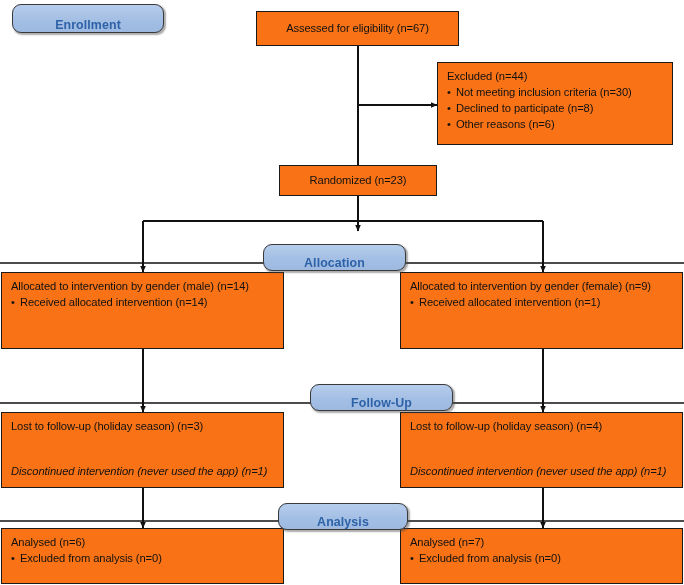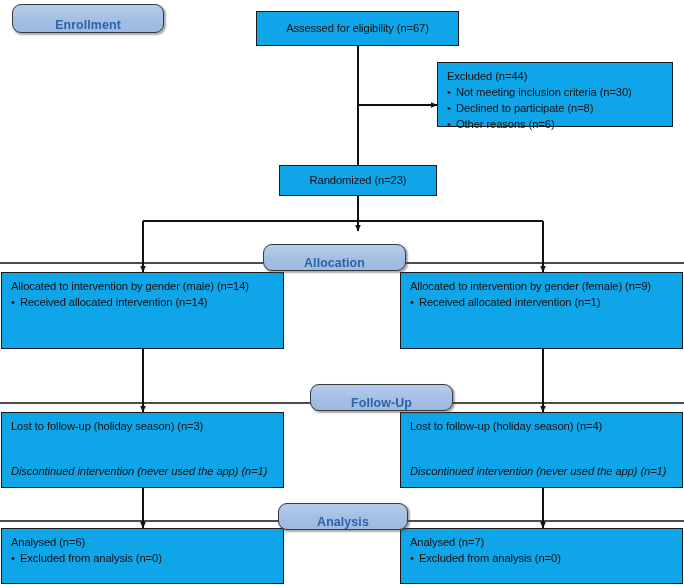--- a/index.html
+++ b/index.html
@@ -21,21 +21,21 @@
     position: absolute;
     left: 0;
     top: 0;
     width: 684px;
     height: 585px;
   }
   .node-box {
     position: absolute;
     box-sizing: border-box;
     border: 1.6px solid #1a1a1a;
-    background: #0ea5e9;
+    background: #f97316;
     color: #111111;
     font-size: 11.2px;
     line-height: 1.42;
     padding: 6px 9px 6px 9px;
     letter-spacing: -0.1px;
   }
   .node-box.centered {
     display: flex;
     align-items: center;
     justify-content: center;
@@ -127,21 +127,21 @@
   </div>
 
   <div class="stage-badge" style="left:278px; top:503px; width:130px; height:27px;">
     <span>Analysis</span>
   </div>
 
   <div class="node-box centered" style="left:256px; top:11px; width:203px; height:35px;">
     <span class="node-line">Assessed for eligibility (n=67)</span>
   </div>
 
-  <div class="node-box" style="left:437px; top:62px; width:236px; height:65px;">
+  <div class="node-box" style="left:437px; top:62px; width:236px; height:83px;">
     <span class="node-line">Excluded (n=44)</span>
     <span class="node-line bullet">Not meeting inclusion criteria (n=30)</span>
     <span class="node-line bullet">Declined to participate (n=8)</span>
     <span class="node-line bullet">Other reasons (n=6)</span>
   </div>
 
   <div class="node-box centered" style="left:279px; top:165px; width:158px; height:31px;">
     <span class="node-line">Randomized (n=23)</span>
   </div>
 

